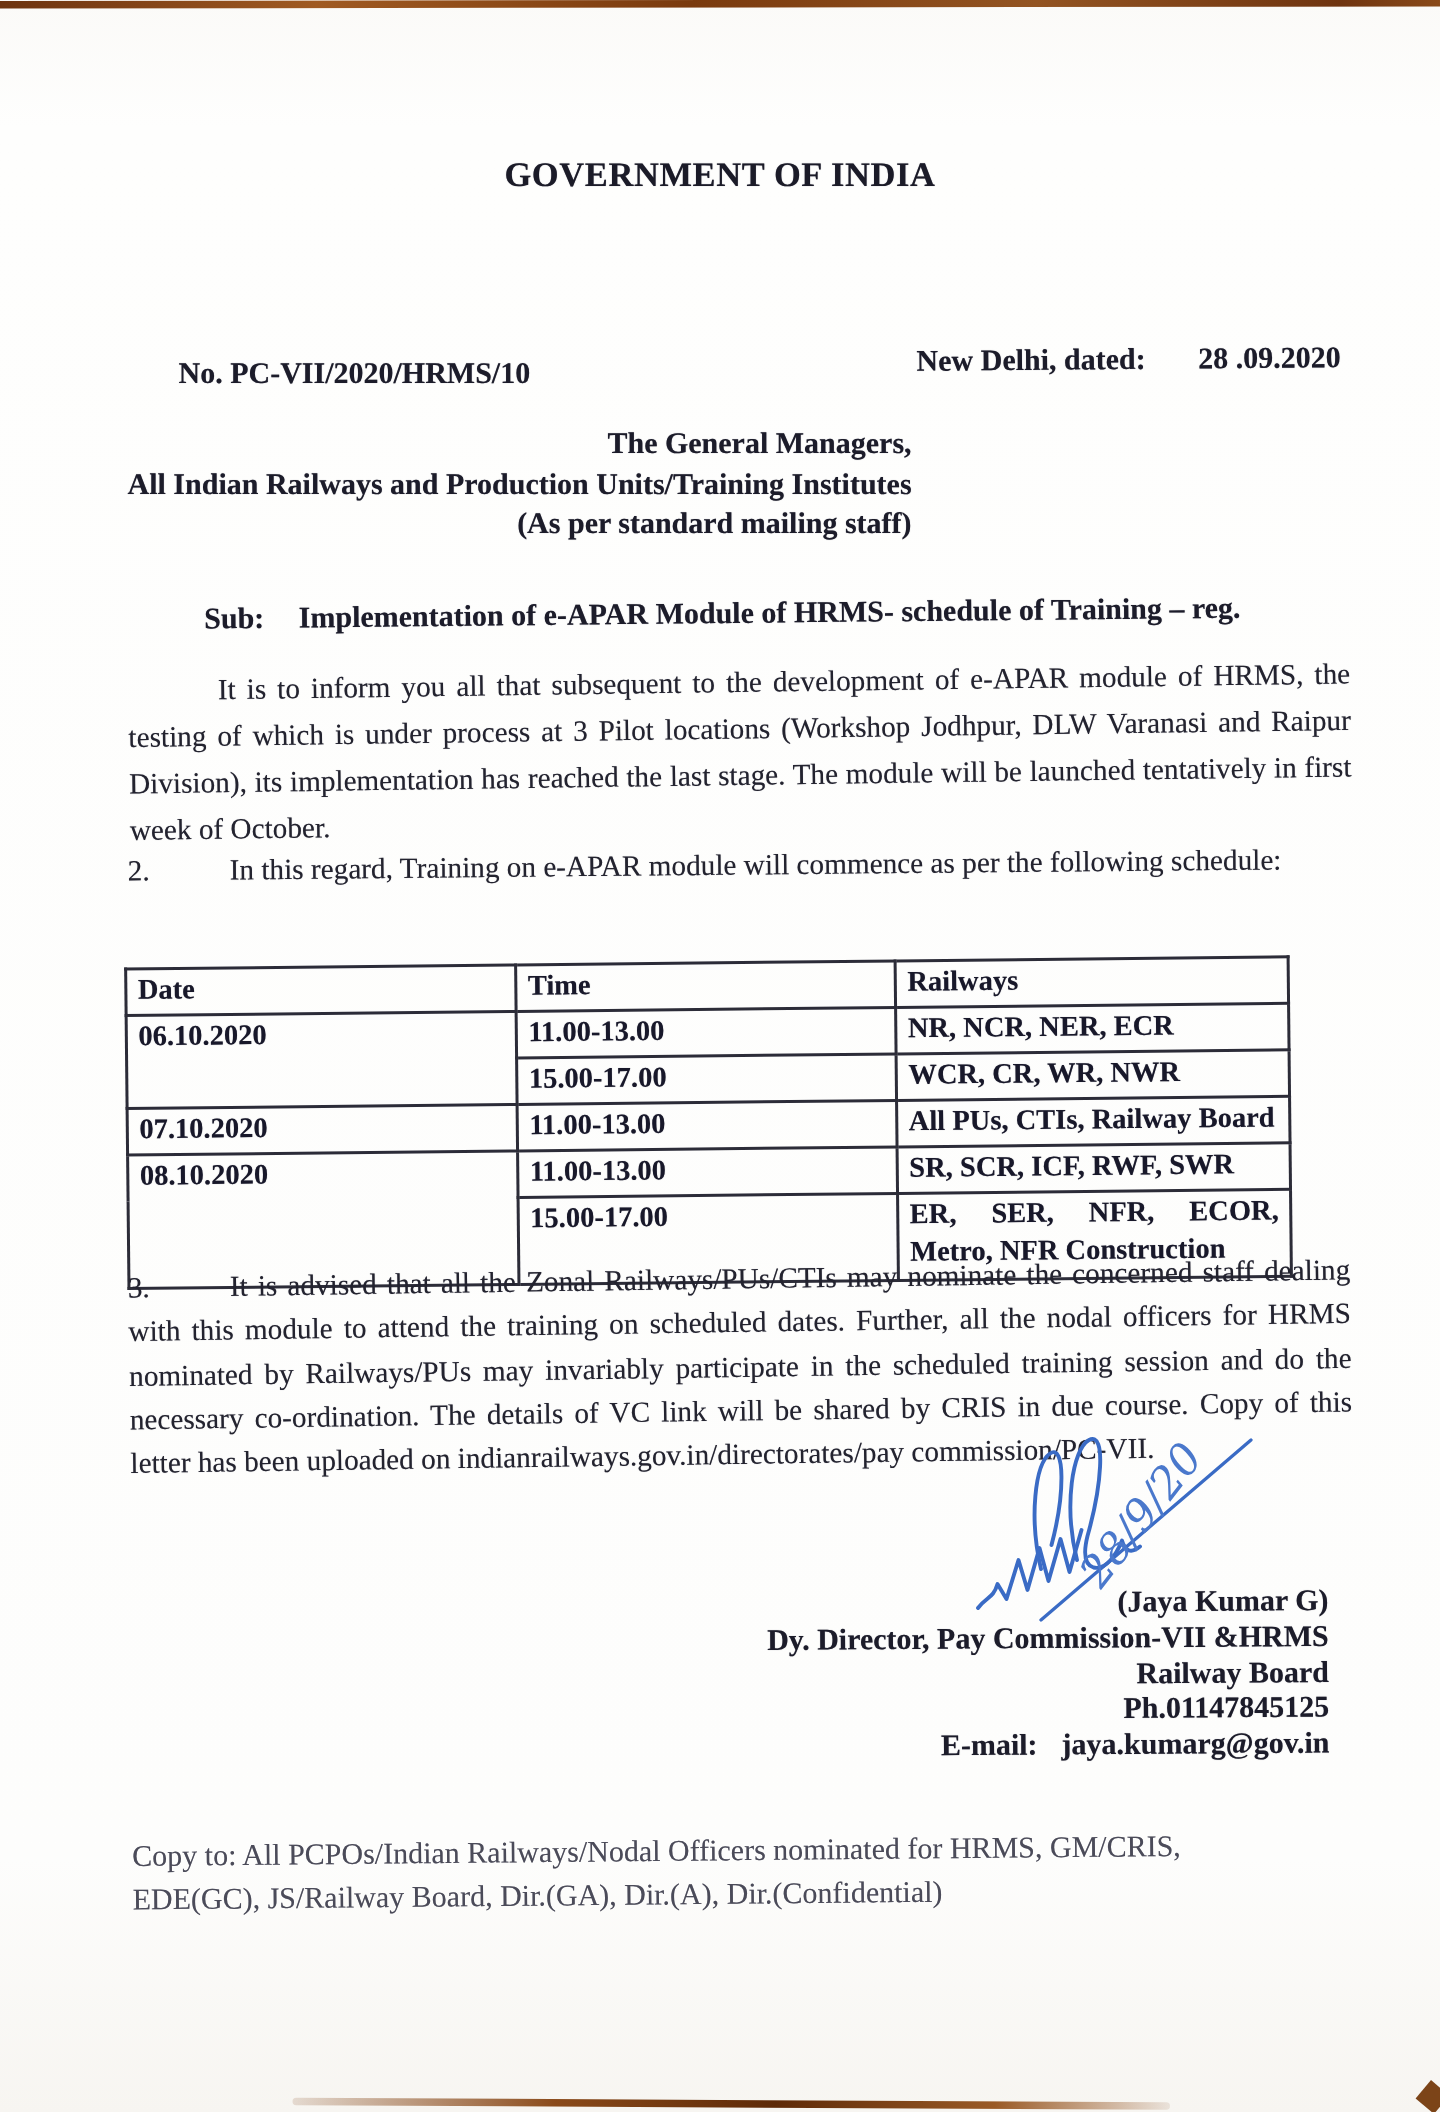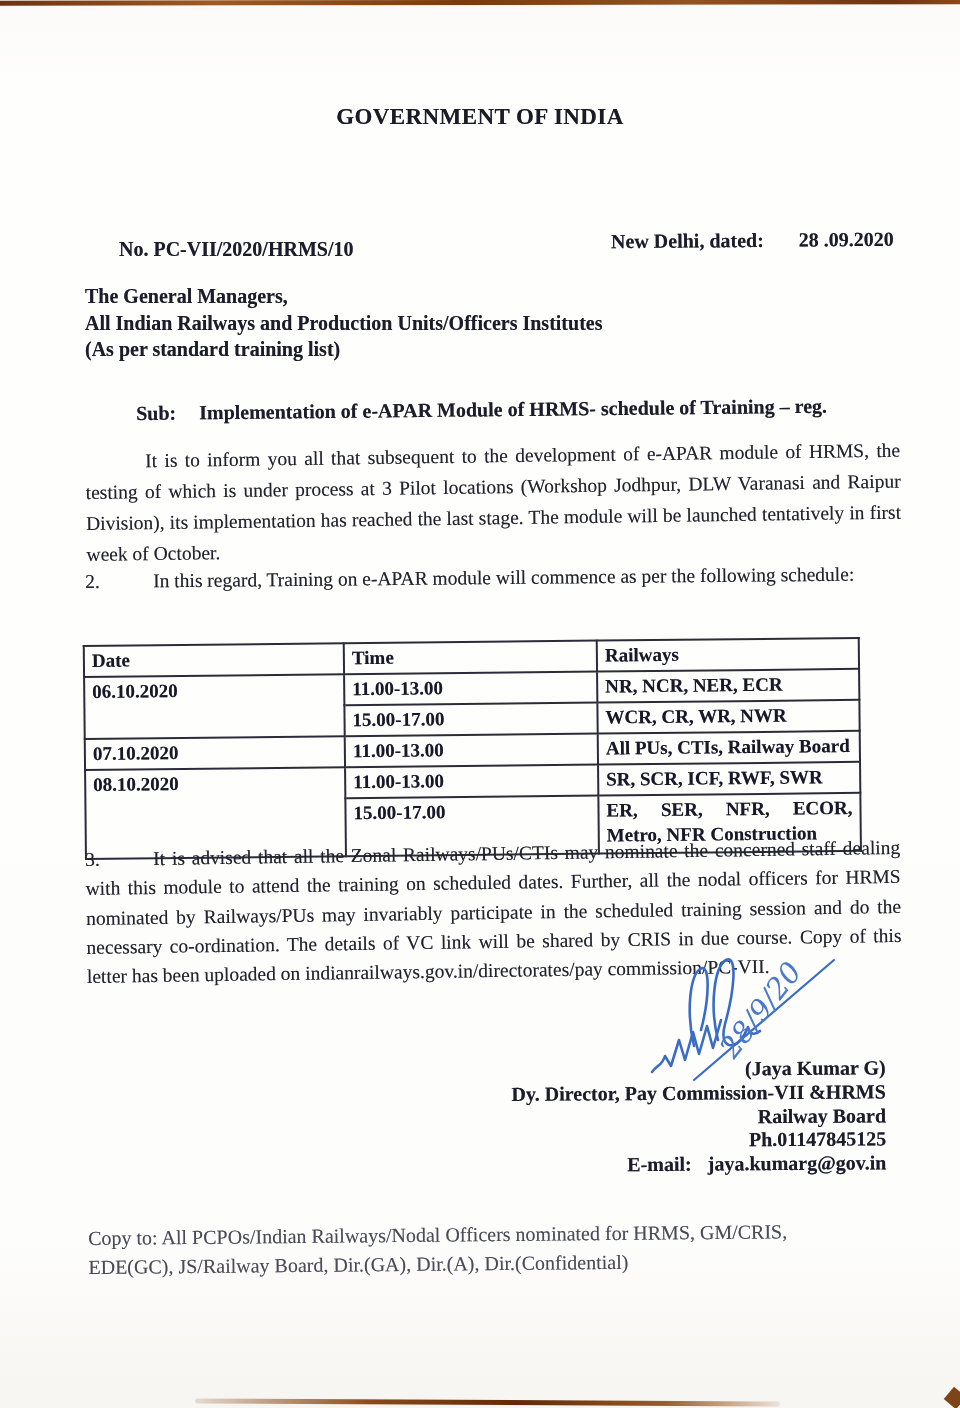--- a/index.html
+++ b/index.html
@@ -42,20 +42,21 @@
     text-shadow:0 0 0.5px rgba(20,20,40,0.55);
     margin-left:34px;
   }
   .ref-right{transform:translateY(-9px) rotate(-0.5deg);}
   .ref-right .ref-date{margin-left:30px;}
   
   .addressee{
     position:absolute;top:283px;left:85px;
     font-weight:bold;font-size:20px;line-height:26.5px;color:#1c1c2a;
     text-shadow:0 0 0.5px rgba(20,20,40,0.55);
+    text-align:right;
   }
   
   .subject{
     position:absolute;top:376px;left:136px;right:50px;
     font-weight:bold;font-size:20px;color:#1c1c2a;
     transform:rotate(-0.6deg);transform-origin:left center;
     text-shadow:0 0 0.5px rgba(20,20,40,0.55);
   }
   .sub-label{display:inline-block;width:63px;margin-top:26px;}
   
@@ -119,22 +120,22 @@
   <div class="ref-row">
     <span>No. PC-VII/2020/HRMS/10</span>
     <span class="ref-right">
       <span>New Delhi, dated:</span>
       <span class="ref-date">28 .09.2020</span>
     </span>
   </div>
 
   <div class="addressee">
     <div>The General Managers,</div>
-    <div>All Indian Railways and Production Units/Officers Institutes</div>
-    <div>(As per standard training list)</div>
+    <div>All Indian Railways and Production Units/Training Institutes</div>
+    <div>(As per standard mailing staff)</div>
   </div>
 
   <div class="subject">
     <span class="sub-label">Sub:</span><span>Implementation of e-APAR Module of HRMS- schedule of Training – reg.</span>
   </div>
 
   <p class="para para1">It is to inform you all that subsequent to the development of e-APAR module of HRMS, the testing of which is under process at 3 Pilot locations (Workshop Jodhpur, DLW Varanasi and Raipur Division), its implementation has reached the last stage. The module will be launched tentatively in first week of October.</p>
 
   <p class="para para2"><span class="pnum">2.</span><span>In this regard, Training on e-APAR module will commence as per the following schedule:</span></p>
 

